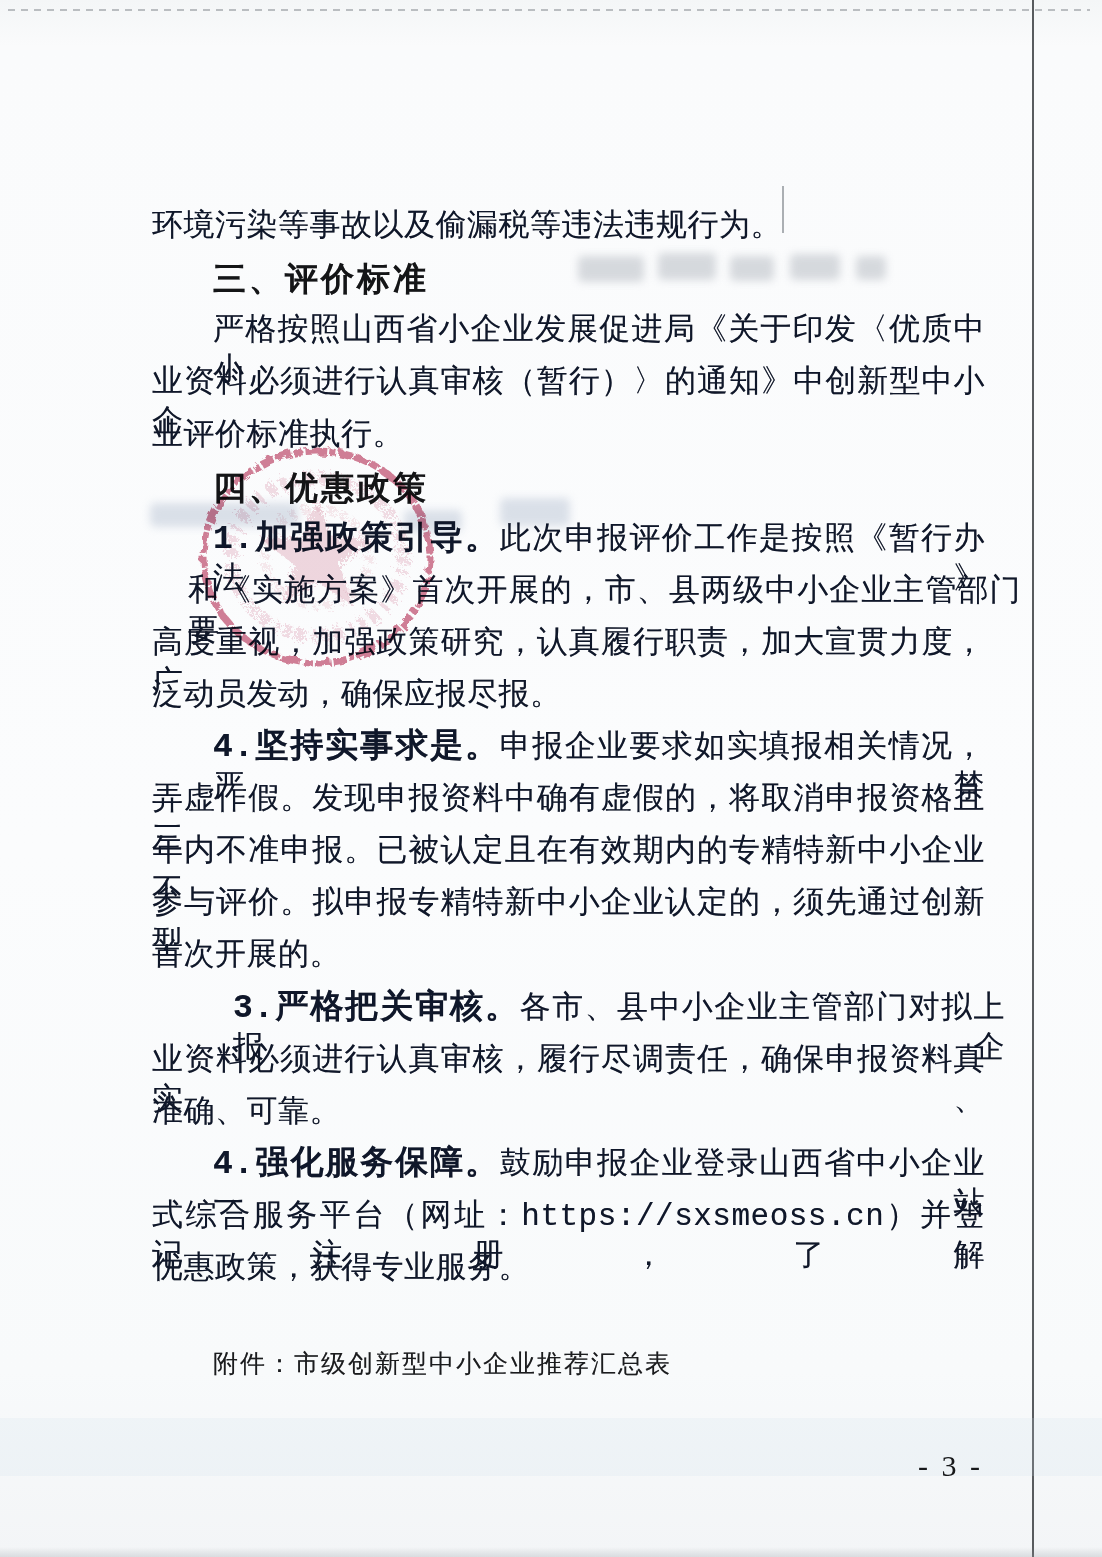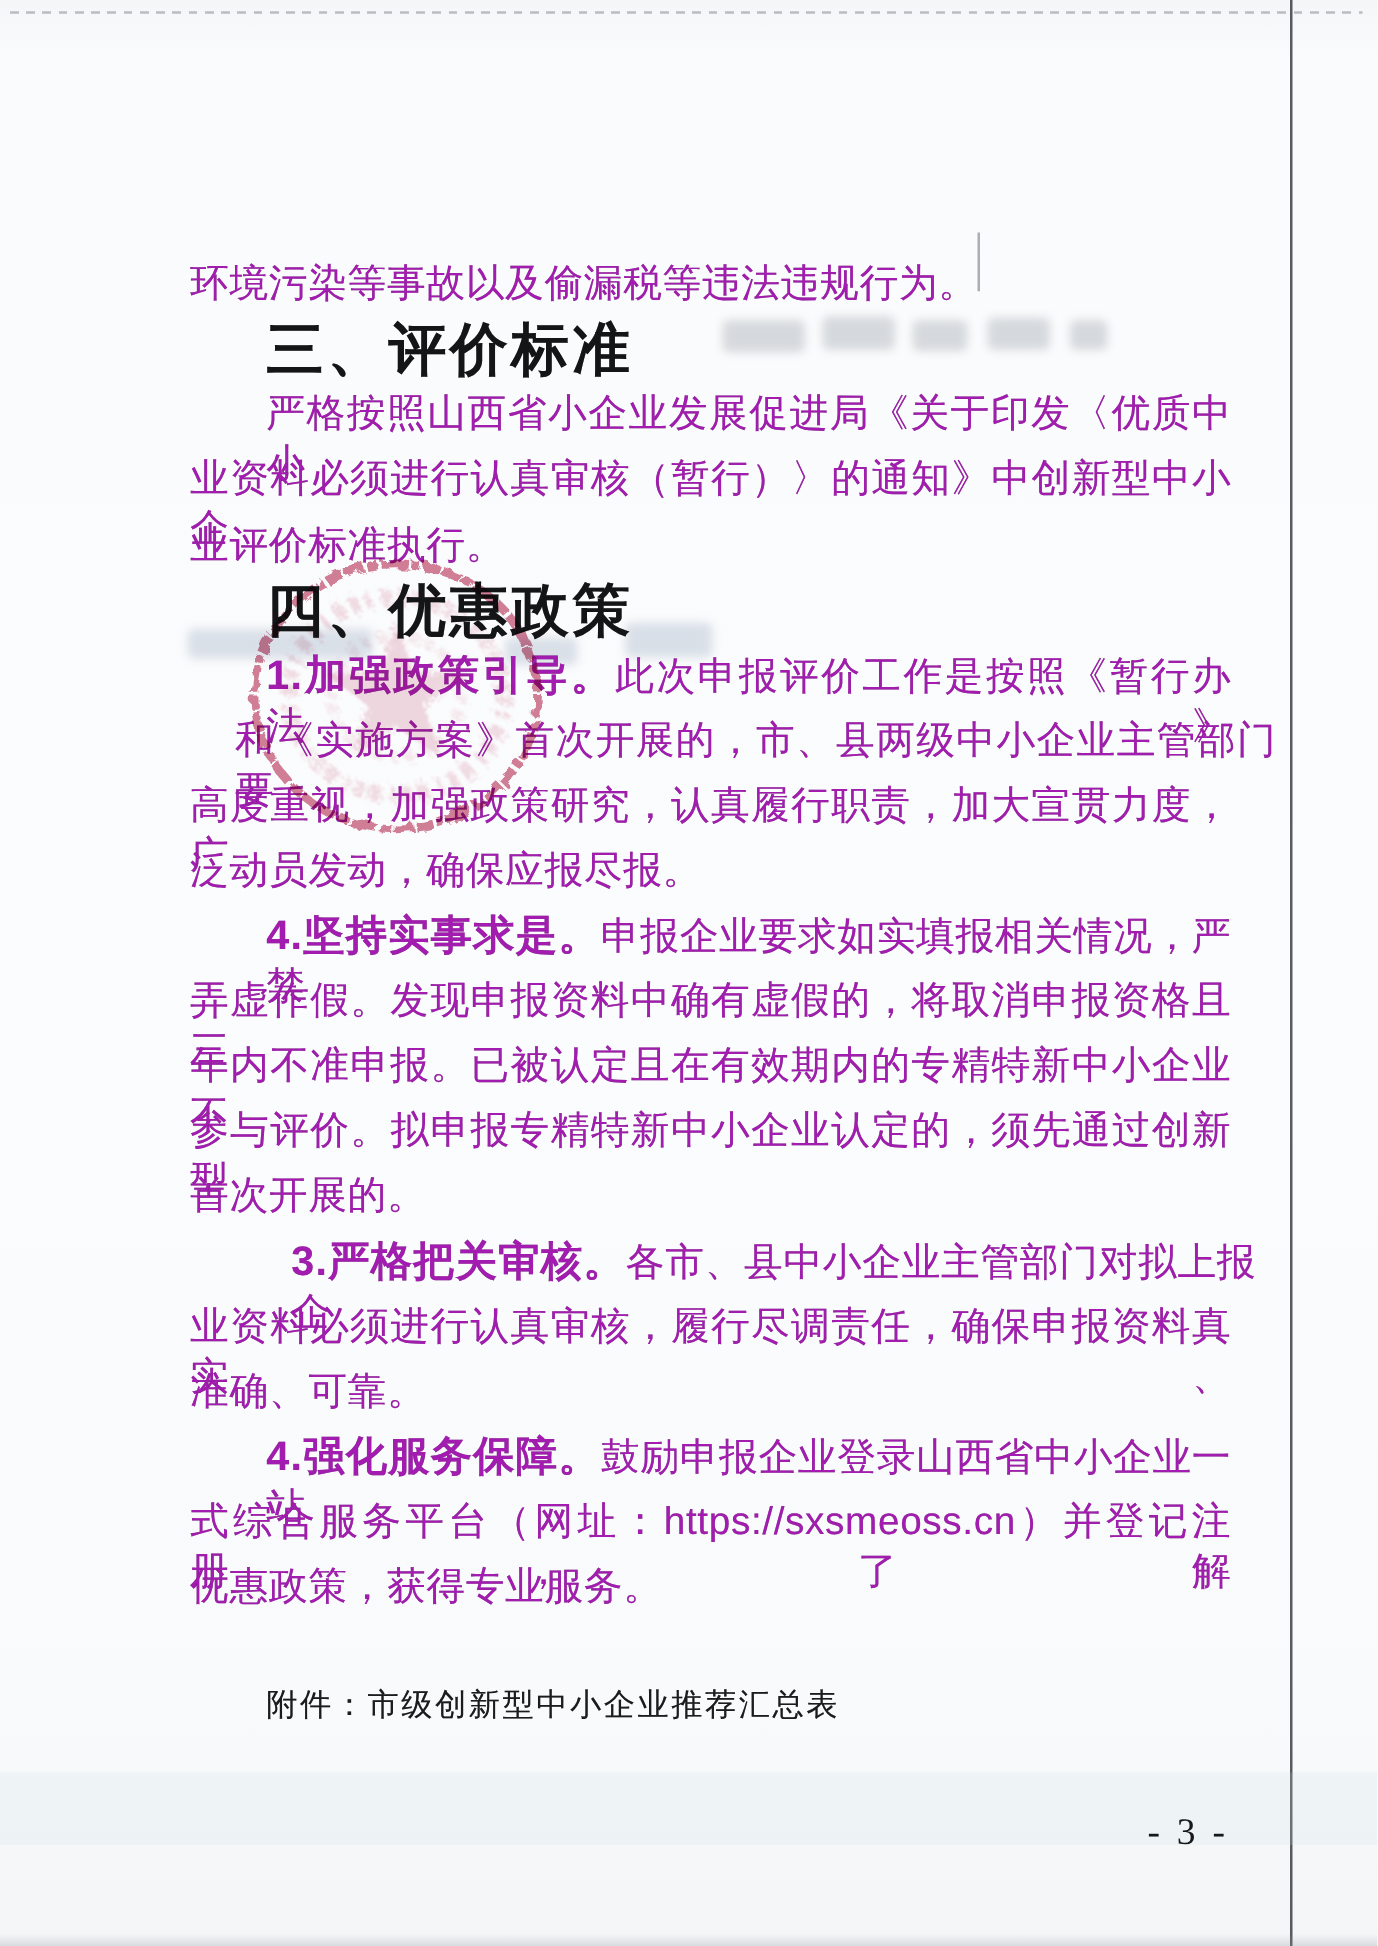--- a/index.html
+++ b/index.html
@@ -3,28 +3,28 @@
 <meta charset="utf-8">
 <style>
   html,body{margin:0;padding:0;}
   body{
     width:1102px;height:1557px;position:relative;overflow:hidden;
     background:linear-gradient(180deg,#f4f6f7 0%,#fafbfc 3%,#fbfcfd 55%,#f8fafb 88%,#f3f5f7 100%);
     font-family:"Liberation Serif","DejaVu Serif",serif;
   }
   #scan-page{position:absolute;inset:0;}
   .line{
-    position:absolute;color:#a21caf;font-size:31px;line-height:40px;
-    font-family:Liberation Sans, sans-serif;letter-spacing:.5px;
+    position:absolute;color:#0f172a;font-size:31px;line-height:40px;
+    font-family:Liberation Mono, monospace;letter-spacing:.5px;
     white-space:nowrap;text-shadow:0 0 .5px rgba(20,20,25,.45);
   }
   .line.just{white-space:normal;text-align:justify;text-align-last:justify;text-justify:inter-character;}
   .line.heading{
     font-family:"Liberation Sans","DejaVu Sans",sans-serif;font-weight:700;
-    font-size:46px;letter-spacing:3px;color:#141517;
+    font-size:33px;letter-spacing:3px;color:#141517;
   }
   .lead{font-weight:700;font-size:33px;letter-spacing:1px;}
   .attachment{
     position:absolute;left:213px;top:1347px;font-size:25px;letter-spacing:2px;
     color:#1b1c1e;text-shadow:0 0 .5px rgba(20,20,25,.45);
   }
   .pagenum{
     position:absolute;left:918px;top:1449px;font-size:30px;letter-spacing:3px;
     color:#17181a;font-family:"Liberation Serif","DejaVu Serif",serif;
   }

